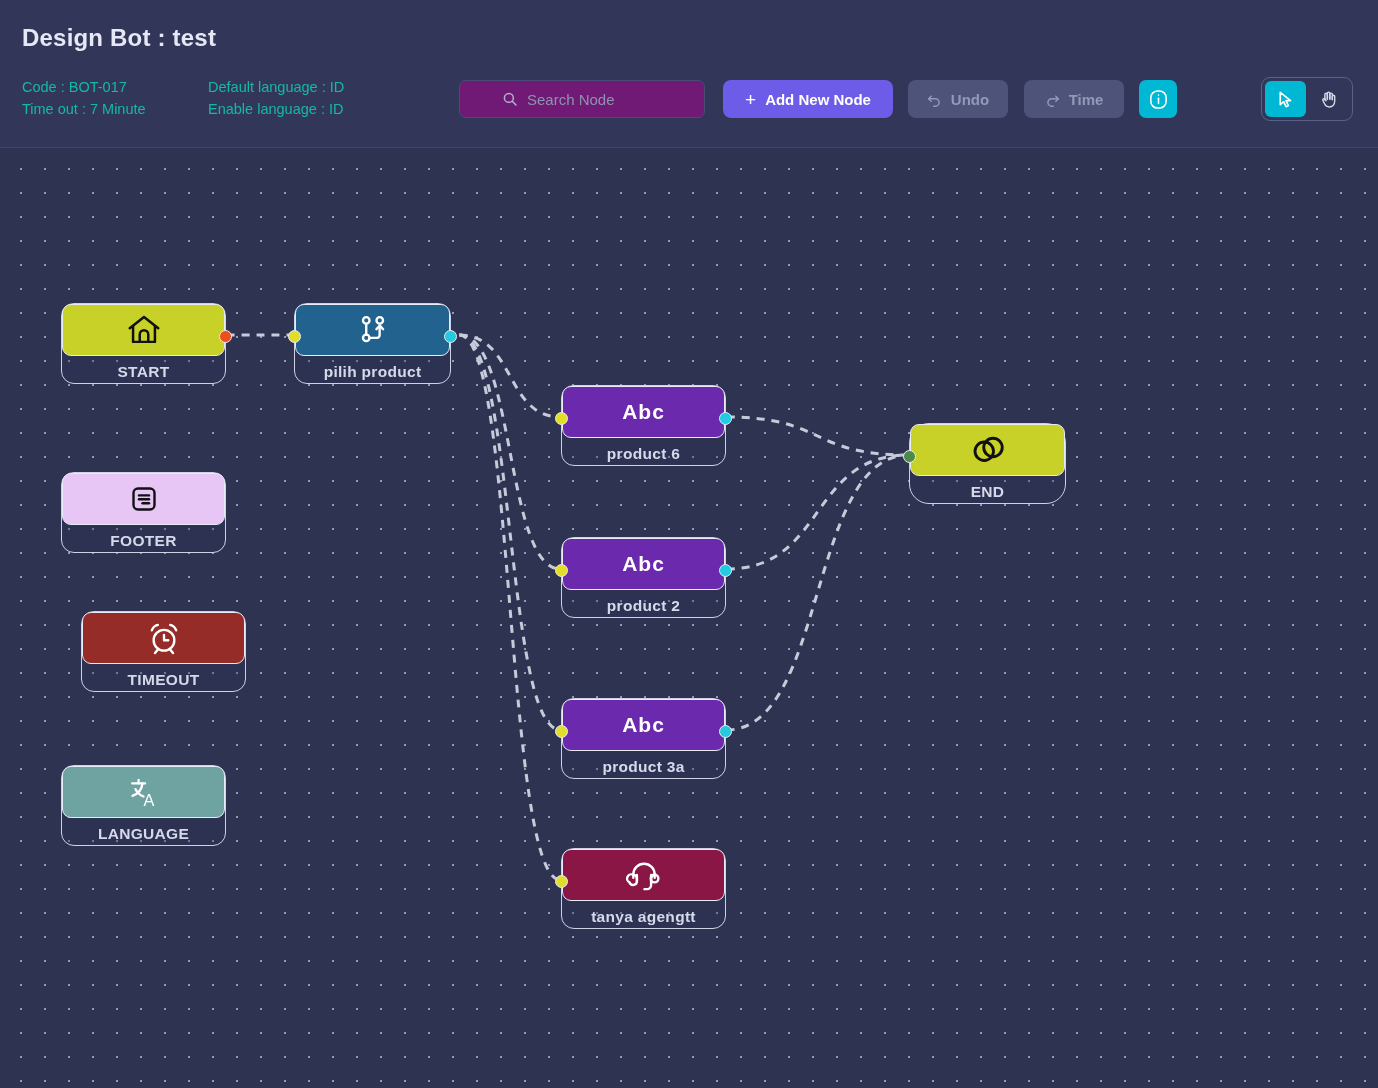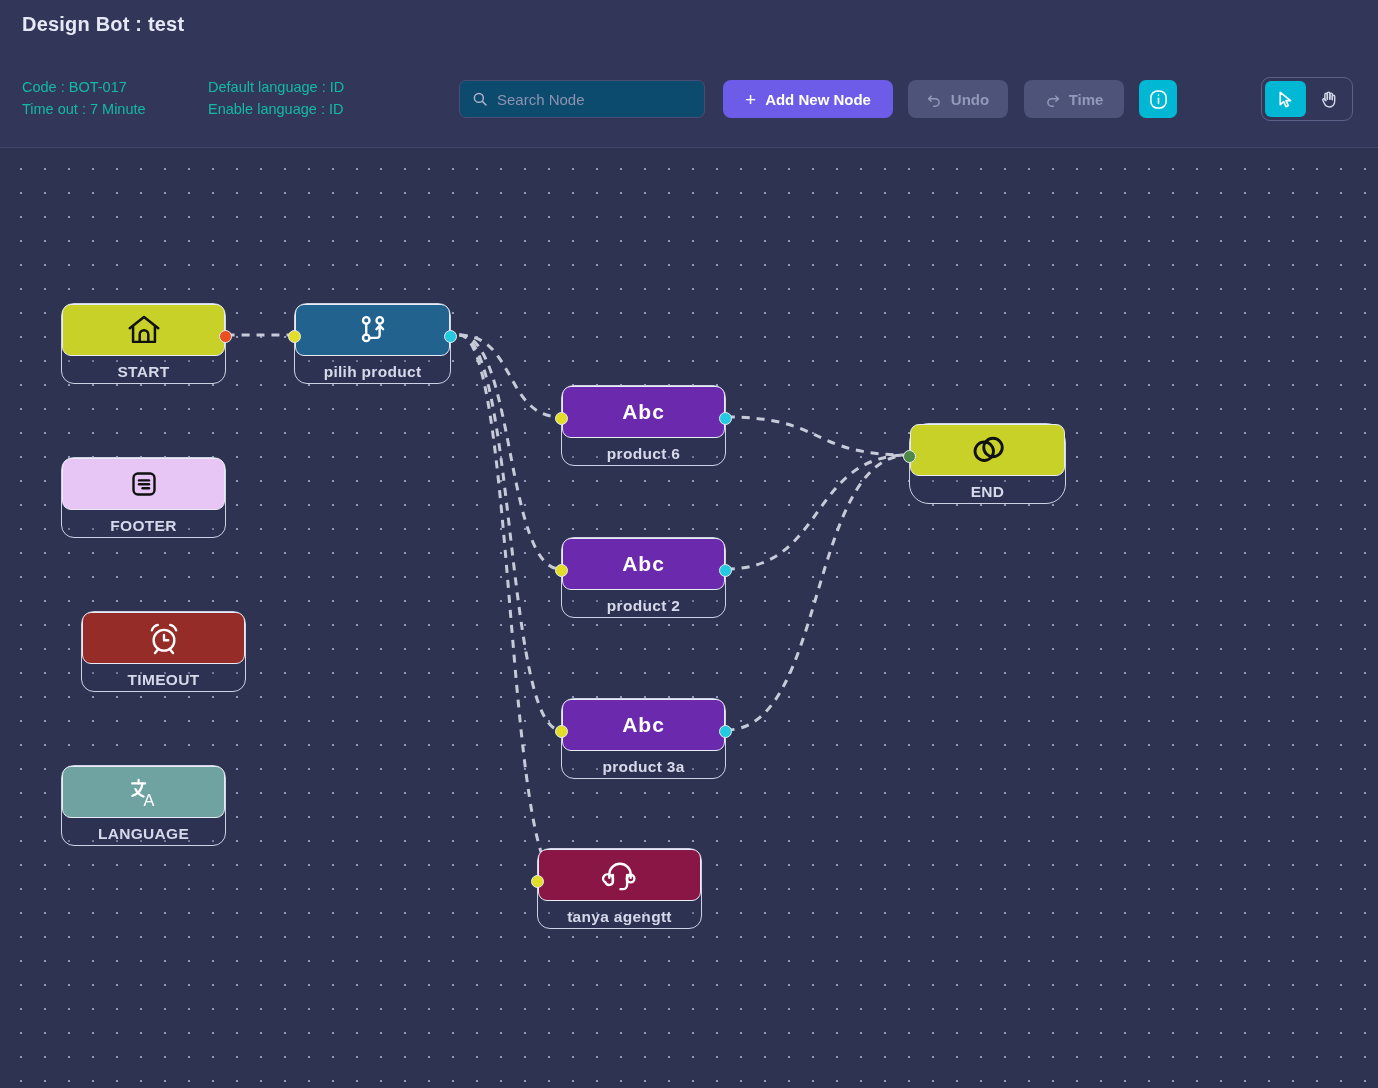--- a/index.html
+++ b/index.html
@@ -11,34 +11,34 @@
   }
 
   
   #header {
     position: absolute; left: 0; top: 0;
     width: 1378px; height: 148px;
     background: #32375a;
     border-bottom: 1px solid #3f456c;
   }
   #app-title {
-    position: absolute; left: 22px; top: 13px;
-    font-size: 20px; font-weight: 600; color: #e6e8f5;
+    position: absolute; left: 22px; top: 24px;
+    font-size: 24px; font-weight: 600; color: #e6e8f5;
     letter-spacing: .2px;
   }
   .meta-col { position: absolute; font-size: 14.5px; color: #14b8a6; line-height: 22px; }
   #meta-left  { left: 22px;  top: 76px; }
   #meta-right { left: 208px; top: 76px; }
 
   
   #search-wrap {
     position: absolute; left: 459px; top: 80px;
     width: 246px; height: 38px;
-    background: #0c4a6e; border: 1px solid #474d74;
-    border-radius: 7px; display: flex; align-items: center;
+    background: #701a75; border: 1px solid #474d74;
+    border-radius: 7px; display: flex; align-items: center; padding-left: 30px;
   }
   #search-icon { margin-left: 12px; width: 16px; height: 16px; flex: none; display: block; }
   #search-input {
     flex: 1; background: transparent; border: none; outline: none;
     color: #dfe2f0; font-size: 15px; font-family: inherit;
     margin-left: 9px; margin-right: 10px;
   }
   #search-input::placeholder { color: #8d93b0; }
 
   
@@ -219,21 +219,21 @@
             <circle cx="10" cy="23" r="2.9"></circle>
             <path d="M10 10.6 V20"></path>
             <path d="M13 23 h6.5 a2.4 2.4 0 0 0 2.4 -2.4 V12.5"></path>
             <path d="M19 15.3 L22 12.1 L25 15.3"></path>
           </svg>
         </div>
         <div class="node-label">pilih product</div>
         <div class="dot in" style="background: rgb(226, 221, 40); top: 25.5px;"></div>
         <div class="dot out" style="background: rgb(36, 203, 224); top: 25.5px;"></div>
       </div>
-      <div class="node" style="left: 61px; top: 309px; width: 165px;">
+      <div class="node" style="left: 61px; top: 324px; width: 165px;">
         <div class="node-body" style="background: rgb(231, 197, 245);">
           <svg width="32" height="32" viewBox="0 0 32 32" stroke="#111" stroke-width="2.4" stroke-linecap="round" fill="none">
             <rect x="5.5" y="5.5" width="21" height="21" rx="4.5"></rect>
             <line x1="11" y1="12.4" x2="21" y2="12.4"></line>
             <line x1="11" y1="16.3" x2="21" y2="16.3"></line>
             <line x1="14.5" y1="20.2" x2="21" y2="20.2"></line>
           </svg>
         </div>
         <div class="node-label">FOOTER</div>
       </div>
@@ -279,21 +279,21 @@
         <div class="dot out" style="background: rgb(36, 203, 224); top: 25.5px;"></div>
       </div>
       <div class="node" style="left: 561px; top: 550px; width: 165px;">
         <div class="node-body" style="background: rgb(107, 41, 173);">
           <span class="abc-txt">Abc</span>
         </div>
         <div class="node-label">product 3a</div>
         <div class="dot in" style="background: rgb(226, 221, 40); top: 25.5px;"></div>
         <div class="dot out" style="background: rgb(36, 203, 224); top: 25.5px;"></div>
       </div>
-      <div class="node" style="left: 537px; top: 700px; width: 165px;">
+      <div class="node" style="left: 561px; top: 700px; width: 165px;">
         <div class="node-body" style="background: rgb(138, 22, 70);">
           <svg width="36" height="36" viewBox="0 0 32 32" stroke="#ffffff" stroke-width="2.1" stroke-linecap="round" stroke-linejoin="round" fill="none">
             <path d="M6.5 18.5 V15.5 a9.5 9.5 0 0 1 19 0 v3"></path>
             <path d="M6.5 15.8 a3.4 3.4 0 0 1 3.2 3.4 v2.2 a3.4 3.4 0 0 1 -6.6 1.2 a3.4 3.4 0 0 1 3.4 -6.8"></path>
             <path d="M9.7 15.9 V21.4"></path>
             <path d="M25.5 15.8 a3.4 3.4 0 0 0 -3.2 3.4 v5.8 a3.6 3.6 0 0 1 -3.6 3.6 h-2.3"></path>
             <path d="M22.3 15.9 V21.4"></path>
             <circle cx="25.4" cy="19.2" r="3.4"></circle>
           </svg>
         </div>

